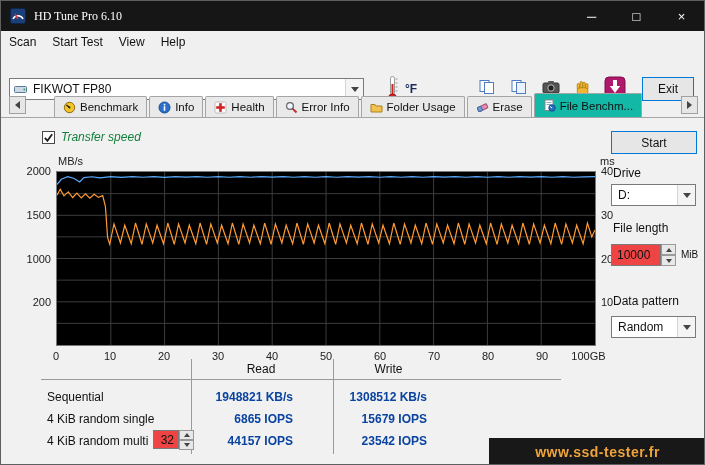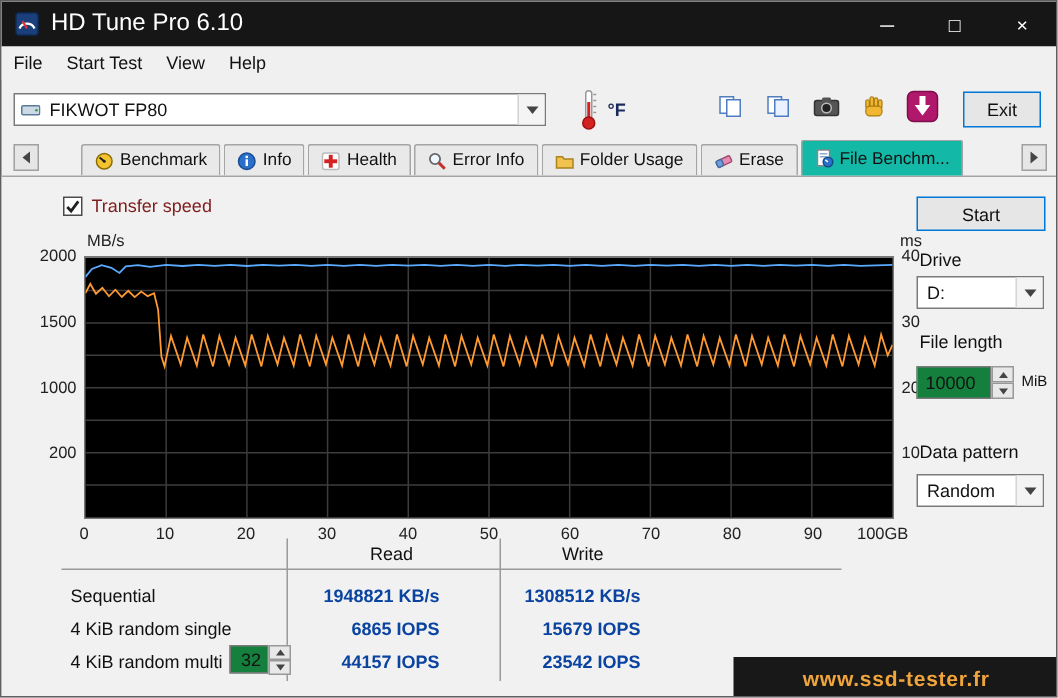--- a/index.html
+++ b/index.html
@@ -3,30 +3,30 @@
 <meta charset="utf-8">
 <style>
   * { margin:0; padding:0; box-sizing:border-box; }
   html,body { width:705px; height:465px; }
   body { font-family:"Liberation Sans", sans-serif; background:#fff; }
   .window { position:relative; width:705px; height:465px; background:#f0f0f0; overflow:hidden; border:1px solid #5f5f5f; }
 
   
   .titlebar { position:absolute; left:0; top:0; width:100%; height:30px; background:#161616; display:flex; align-items:center; color:#fff; }
   .app-icon { width:16px; height:16px; margin:0 8px 0 9px; display:flex; }
-  .title-text { font-size:16px; }
+  .title-text { font-size:12px;font-family:Liberation Serif, serif; }
   .win-controls { margin-left:auto; display:flex; height:100%; }
   .win-btn { width:45px; height:100%; display:flex; align-items:center; justify-content:center; font-size:13px; color:#fff; cursor:default; }
 
   
   .menubar { position:absolute; left:0; top:30px; width:100%; height:22px; background:#f0f0f0; display:flex; align-items:center; font-size:12px; color:#111; }
   .menu-item { padding:3px 8px; }
 
   
-  .toolbar { position:absolute; left:0; top:52px; width:100%; height:40px; display:flex; align-items:center; }
+  .toolbar { position:absolute; left:0; top:68px; width:100%; height:40px; display:flex; align-items:center; }
   .combo { height:22px; background:#fff; border:1px solid #7a7a7a; display:flex; align-items:center; font-size:12px; color:#111; }
   .drive-combo { width:355px; margin-left:8px; padding-left:4px; }
   .drive-combo .drive-ico { display:flex; margin-right:6px; }
   .combo-btn { margin-left:auto; width:18px; height:100%; display:flex; align-items:center; justify-content:center; border-left:1px solid #d5d5d5; background:#f4f4f4; }
   .chevron { width:0; height:0; border-left:4px solid transparent; border-right:4px solid transparent; border-top:5px solid #444; }
   .thermo { margin-left:22px; display:flex; }
   .temp-unit { margin-left:6px; font-size:12px; color:#1a2a5a; font-weight:bold; }
   .tool-btn { width:28px; height:28px; display:flex; align-items:center; justify-content:center; margin-right:4px; border:1px solid transparent; border-radius:2px; }
   .first-tool { margin-left:56px; }
   .push-btn { font-family:"Liberation Sans",sans-serif; font-size:12px; color:#111; background:#e6e6e6; border:1px solid var(--accent,#0078d7); }
@@ -42,42 +42,42 @@
   .tab { display:flex; align-items:center; gap:4px; padding:0 8px; background:#e9e9e9; border:1px solid #a5a5a5; border-bottom:none; margin-right:2px; height:21px; border-radius:2px 2px 0 0; font-size:11.5px; color:#111; white-space:nowrap; }
   .tab.active { background:#14b8a6; height:24px; position:relative; z-index:3; }
   .tab-ico { display:flex; }
 
   
   .content { position:absolute; left:0; top:116px; width:705px; height:349px; background:#f1f1f1; border-top:1px solid #a5a5a5; }
 
   .checkbox-row { position:absolute; left:41px; top:129px; display:flex; align-items:center; gap:6px; }
   .checkbox { width:13px; height:13px; background:#fff; border:1px solid #4a4a4a; display:flex; align-items:center; justify-content:center; }
   .checkbox svg { display:block; }
-  .cb-label { font-size:12px; color:#7f1d1d; }
+  .cb-label { font-size:12px; color:#15803d;font-style:italic; }
 
   
   .axis-unit { position:absolute; font-size:11px; color:#222; }
   #unit-left { left:57px; top:154px; }
   #unit-right { left:599px; top:154px; }
   .plot { position:absolute; left:55px; top:170px; width:540px; height:175px; background:#000; border:1px solid #777; }
   .plot svg { width:100%; height:100%; display:block; }
   #y-left-ticks { position:absolute; left:16px; top:170px; width:36px; height:175px; }
   #y-left-ticks .tick { position:absolute; right:2px; width:100%; text-align:right; font-size:11px; color:#222; }
   #y-right-ticks { position:absolute; left:600px; top:170px; width:26px; height:175px; }
   #y-right-ticks .tick { position:absolute; left:0; font-size:11px; color:#222; }
   #x-ticks { position:absolute; left:55px; top:349px; width:540px; height:13px; }
   #x-ticks .tick { position:absolute; top:0; transform:translateX(-50%); font-size:11px; color:#222; white-space:nowrap; }
 
   
   .side-label { position:absolute; left:612px; font-size:12px; color:#111; }
   #start-btn { position:absolute; left:610px; top:130px; width:86px; height:23px; }
   .side-combo { position:absolute; left:610px; width:85px; height:22px; padding-left:6px; }
   #drive-select { top:183px; }
   #pattern-select { top:315px; }
-  .spin-box { background:#15803d; border:1px solid #7a7a7a; font-size:12px; color:#111; display:flex; align-items:center; }
+  .spin-box { background:#ef4444; border:1px solid #7a7a7a; font-size:12px; color:#111; display:flex; align-items:center; }
   #file-length-box { position:absolute; left:610px; top:243px; width:50px; height:22px; padding-left:5px; }
   .spin-arrows { position:absolute; display:flex; flex-direction:column; }
   #file-length-arrows { left:660px; top:243px; }
   .spin-btn { width:15px; height:11px; background:#e8e8e8; border:1px solid #999; display:flex; align-items:center; justify-content:center; }
   .tri-up { width:0;height:0;border-left:3px solid transparent;border-right:3px solid transparent;border-bottom:4px solid #444; }
   .tri-down { width:0;height:0;border-left:3px solid transparent;border-right:3px solid transparent;border-top:4px solid #444; }
   #file-length-unit { position:absolute; left:680px; top:248px; font-size:10px; color:#111; }
 
   
   .vline { position:absolute; width:1px; background:#9a9a9a; top:358px; height:95px; }
@@ -113,21 +113,21 @@
     </span>
     <span class="title-text">HD Tune Pro 6.10</span>
     <div class="win-controls">
       <div class="win-btn">─</div>
       <div class="win-btn">□</div>
       <div class="win-btn">×</div>
     </div>
   </div>
 
   <div class="menubar">
-    <span class="menu-item">File</span>
+    <span class="menu-item">Scan</span>
     <span class="menu-item">Start Test</span>
     <span class="menu-item">View</span>
     <span class="menu-item">Help</span>
   </div>
 
   <div class="toolbar">
     <div class="combo drive-combo">
       <span class="drive-ico">
         <svg width="13" height="11" viewBox="0 0 13 11">
             <rect x="0.5" y="2.5" width="12" height="6" rx="1" fill="#cdd9e5" stroke="#5a7a9a"></rect>

